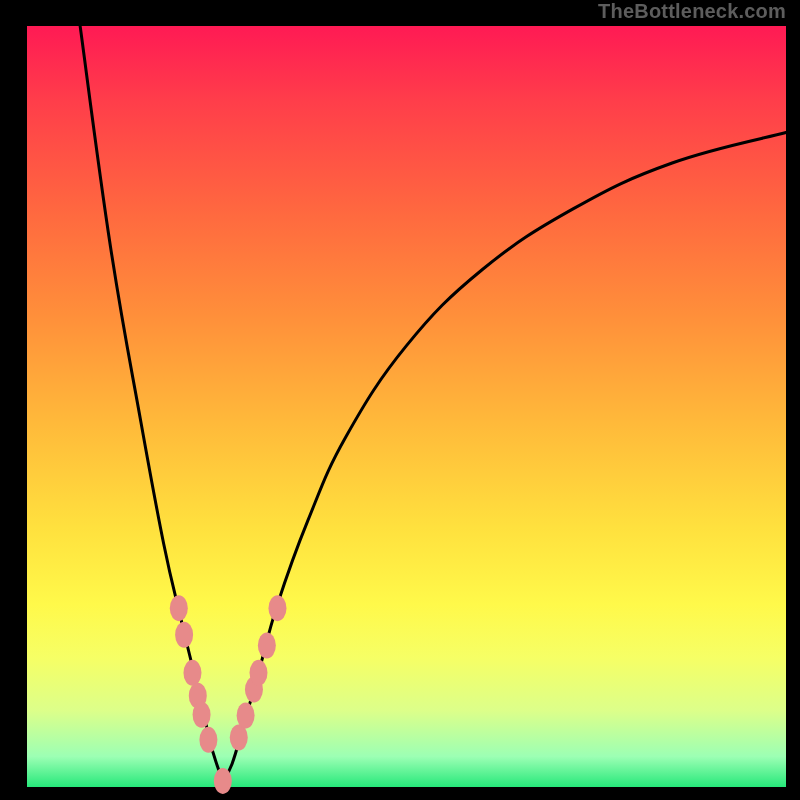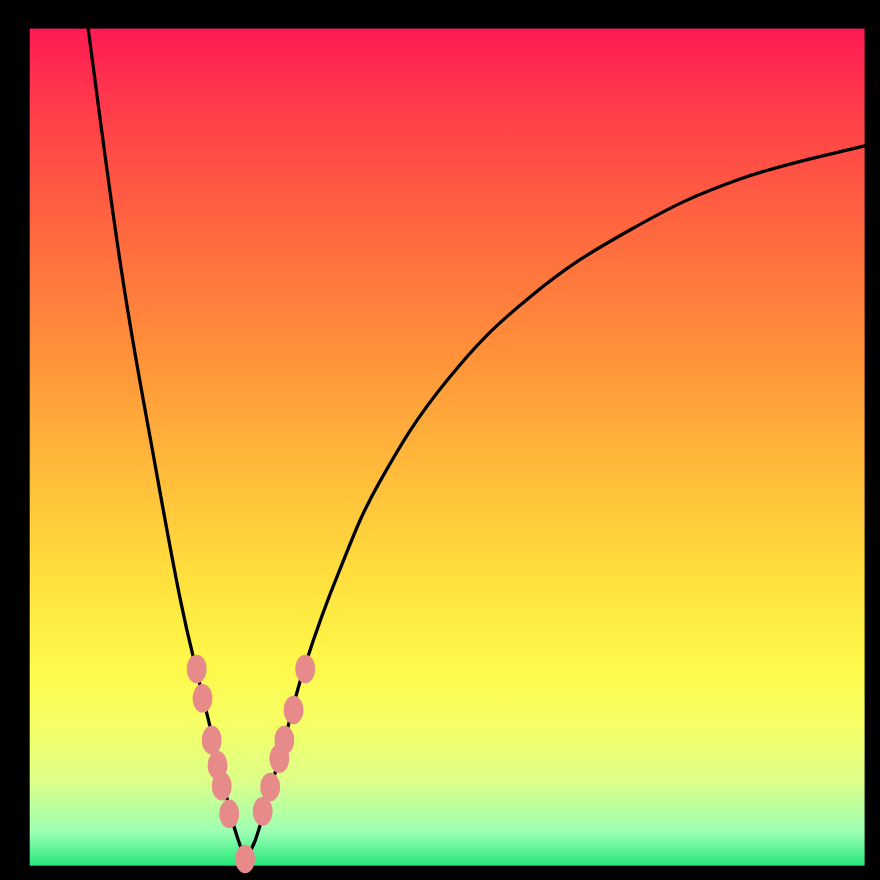--- a/index.html
+++ b/index.html
@@ -67,13 +67,14 @@
       <ellipse cx="201.57000000000002" cy="714.705" rx="9" ry="13" fill="#e78a8a" stroke="#c16868" stroke-width="0"></ellipse>
       <ellipse cx="208.40099999999998" cy="739.818" rx="9" ry="13" fill="#e78a8a" stroke="#c16868" stroke-width="0"></ellipse>
       <ellipse cx="222.822" cy="780.912" rx="9" ry="13" fill="#e78a8a" stroke="#c16868" stroke-width="0"></ellipse>
       <ellipse cx="238.76099999999997" cy="737.535" rx="9" ry="13" fill="#e78a8a" stroke="#c16868" stroke-width="0"></ellipse>
       <ellipse cx="245.592" cy="715.466" rx="9" ry="13" fill="#e78a8a" stroke="#c16868" stroke-width="0"></ellipse>
       <ellipse cx="253.941" cy="689.592" rx="9" ry="13" fill="#e78a8a" stroke="#c16868" stroke-width="0"></ellipse>
       <ellipse cx="258.495" cy="672.85" rx="9" ry="13" fill="#e78a8a" stroke="#c16868" stroke-width="0"></ellipse>
       <ellipse cx="266.844" cy="645.454" rx="9" ry="13" fill="#e78a8a" stroke="#c16868" stroke-width="0"></ellipse>
       <ellipse cx="277.47" cy="608.165" rx="9" ry="13" fill="#e78a8a" stroke="#c16868" stroke-width="0"></ellipse>
     </svg>
+  <div class="watermark">TheBottleneck.com</div>
 </div>
 
 </body></html>

